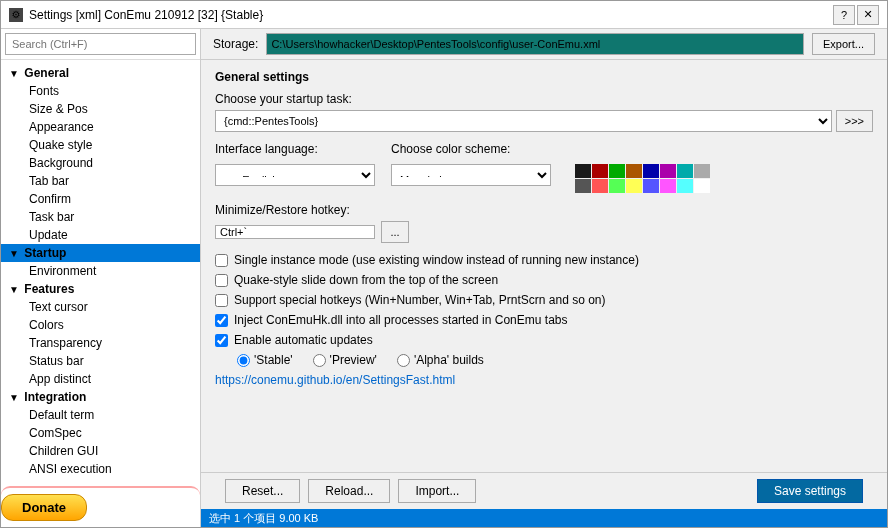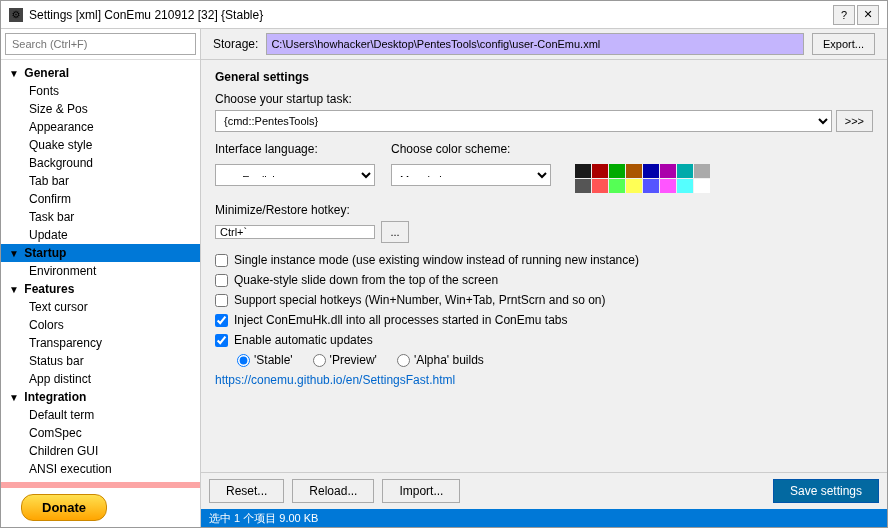--- a/index.html
+++ b/index.html
@@ -98,22 +98,23 @@
     }
     .tree-child {
       padding-left: 28px;
     }
     .toggle-icon {
       display: inline-block;
       width: 12px;
       font-size: 10px;
     }
     .donate-area {
-      padding: 6px 20px;
-      border-top: 6px solid #fca5a5;
+      padding: 6px 0;
+      border-top: 2px solid #fca5a5;
+      border-radius: 9px;
     }
     .donate-btn {
       background: linear-gradient(to bottom, #ffe050, #ffa500);
       border: 1px solid #cc8800;
       border-radius: 12px;
       padding: 5px 20px;
       font-size: 13px;
       font-weight: bold;
       cursor: pointer;
       color: #000;
@@ -137,21 +138,21 @@
     .storage-label {
       font-size: 12px;
       color: #000;
     }
     .storage-input {
       flex: 1;
       height: 22px;
       border: 1px solid #aaa;
       padding: 2px 4px;
       font-size: 11px;
-      background: #c4b5fd;
+      background: #0f766e;
     }
     .export-btn {
       height: 22px;
       padding: 2px 10px;
       border: 1px solid #aaa;
       background: #f0f0f0;
       font-size: 11px;
       cursor: pointer;
     }
     .content-area {
@@ -268,21 +269,21 @@
       margin-top: 6px;
     }
     .link-area a {
       color: #0066cc;
       text-decoration: none;
       font-size: 12px;
     }
     .bottom-bar {
       background: #f0f0f0;
       border-top: 1px solid #ccc;
-      padding: 6px 8px;
+      padding: 6px 24px;
       display: flex;
       align-items: center;
       gap: 8px;
       flex-shrink: 0;
       margin-top: 28px;
     }
     .bottom-btn {
       height: 24px;
       padding: 0 16px;
       border: 1px solid #aaa;

